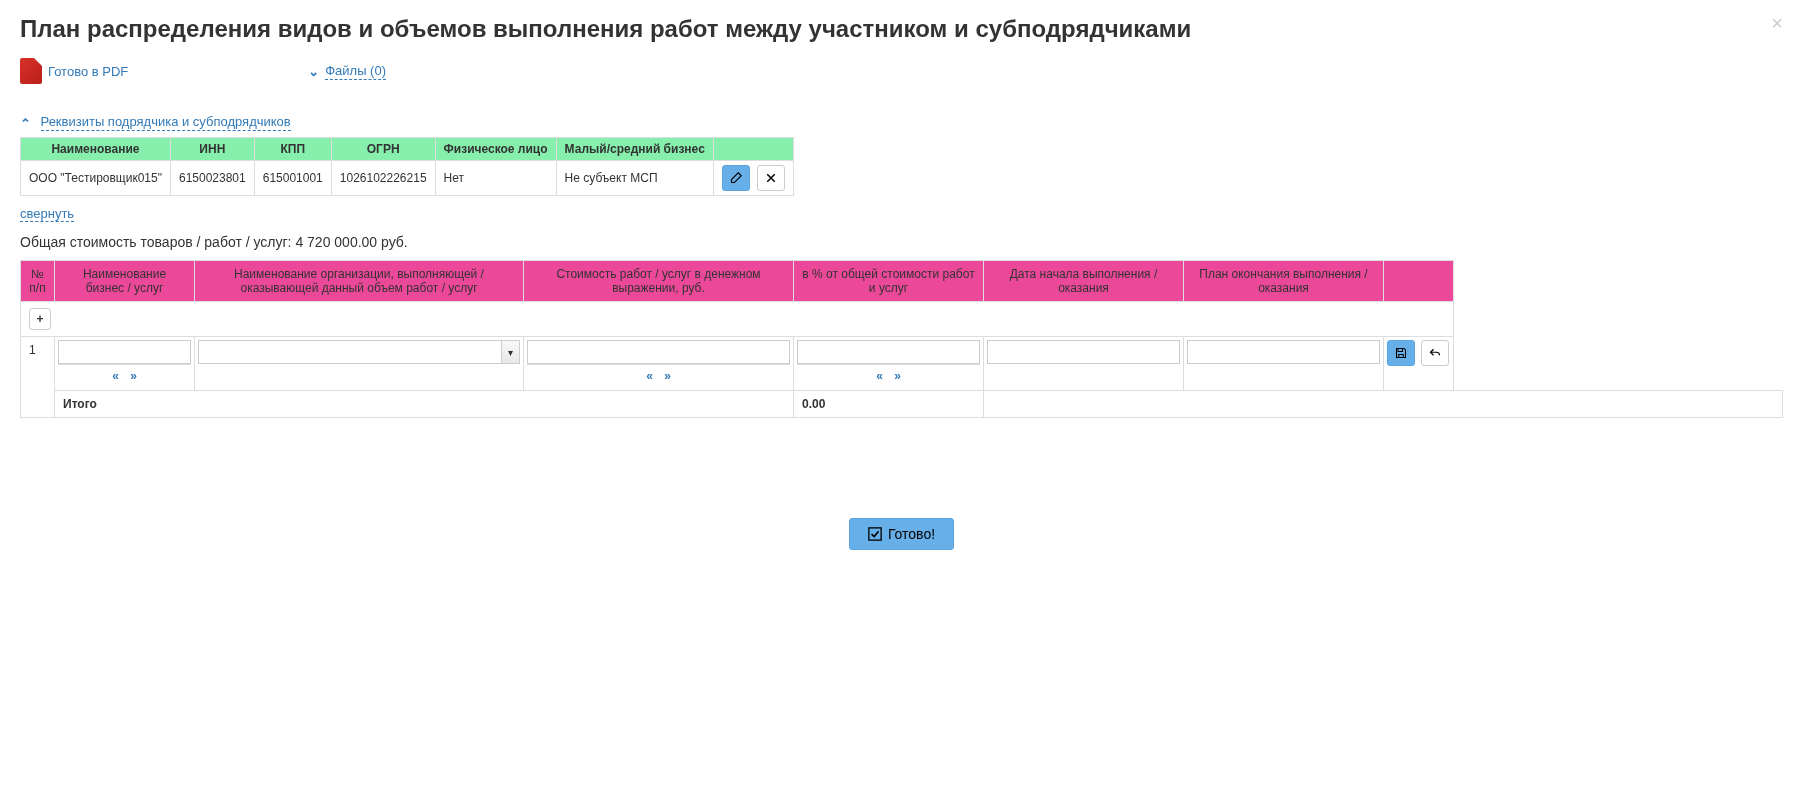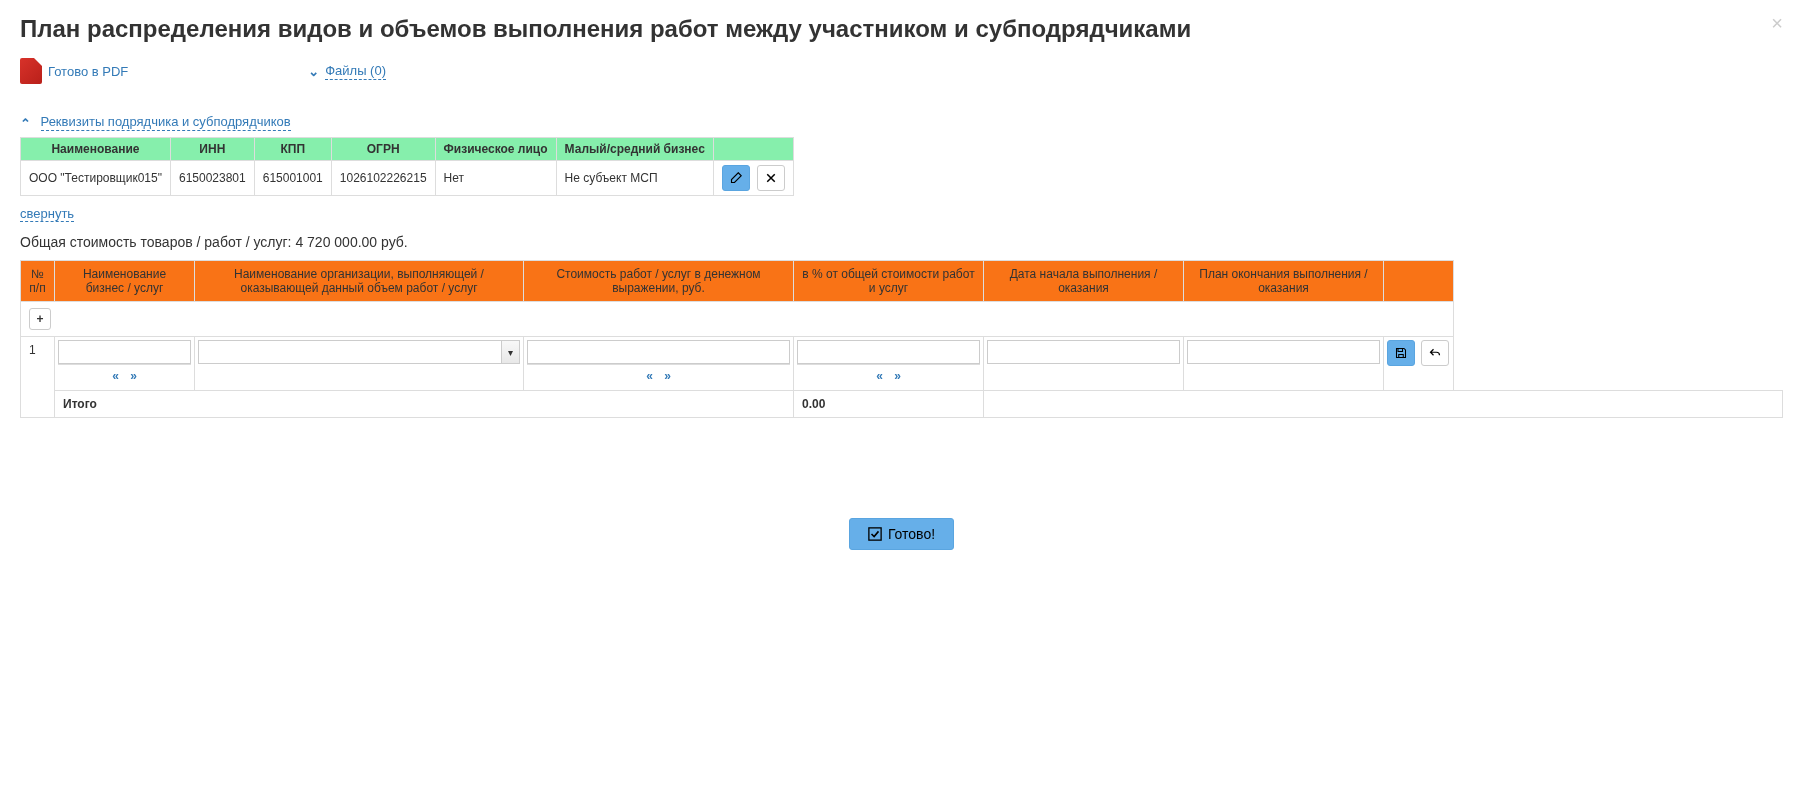--- a/index.html
+++ b/index.html
@@ -119,21 +119,21 @@
     border-collapse: collapse;
     table-layout: fixed;
   }
   table.main th, table.main td {
     border: 1px solid #ddd;
     padding: 6px 8px;
     font-size: 12px;
     vertical-align: top;
   }
   table.main th {
-    background: #f97316;
+    background: #ec4899;
     font-weight: 400;
     text-align: center;
   }
   .col-num { width: 34px;}
   .col-name { width: 140px;}
   .col-cost { width: 270px;}
   .col-pct { width: 190px;}
   .col-d1 { width: 200px;}
   .col-d2 { width: 200px;}
   .col-act { width: 70px;}

